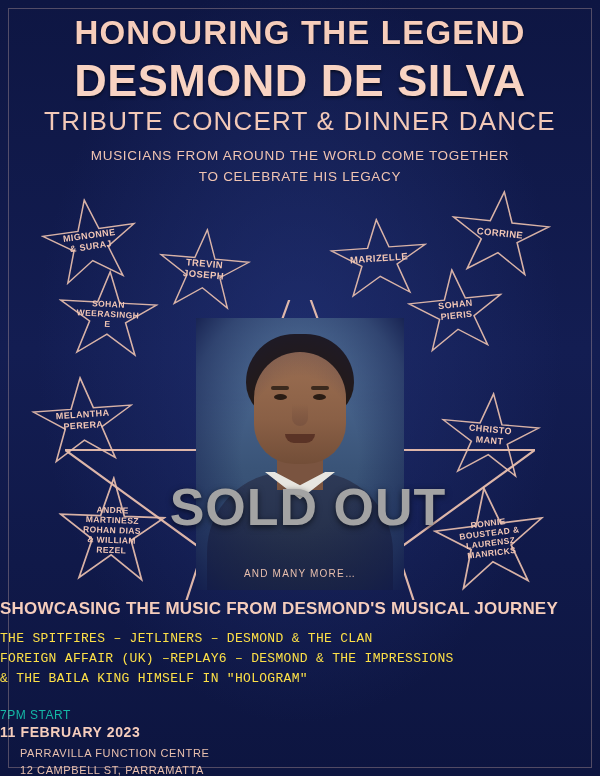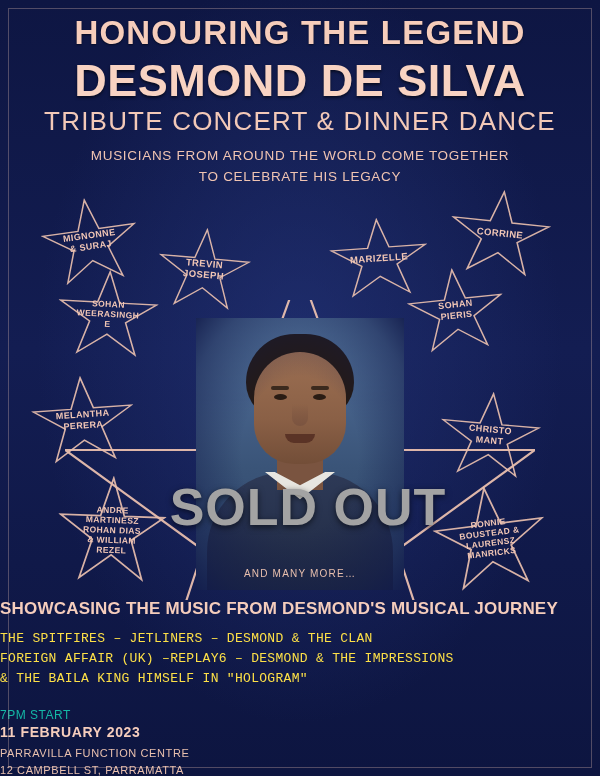--- a/index.html
+++ b/index.html
@@ -261,20 +261,21 @@
     font-weight: bold;
     letter-spacing: 0.6px;
     color: #f5cdbc;
   }
   .venue {
     margin-top: 5px;
     font-size: 11px;
     line-height: 1.55;
     letter-spacing: 0.6px;
     color: #e9c0ae;
+    padding-left: 20px;
   }
 </style>
 </head>
 <body>
 
 <div id="poster">
 
   <div class="border-frame"></div>
 
   <div class="head-wrap">

